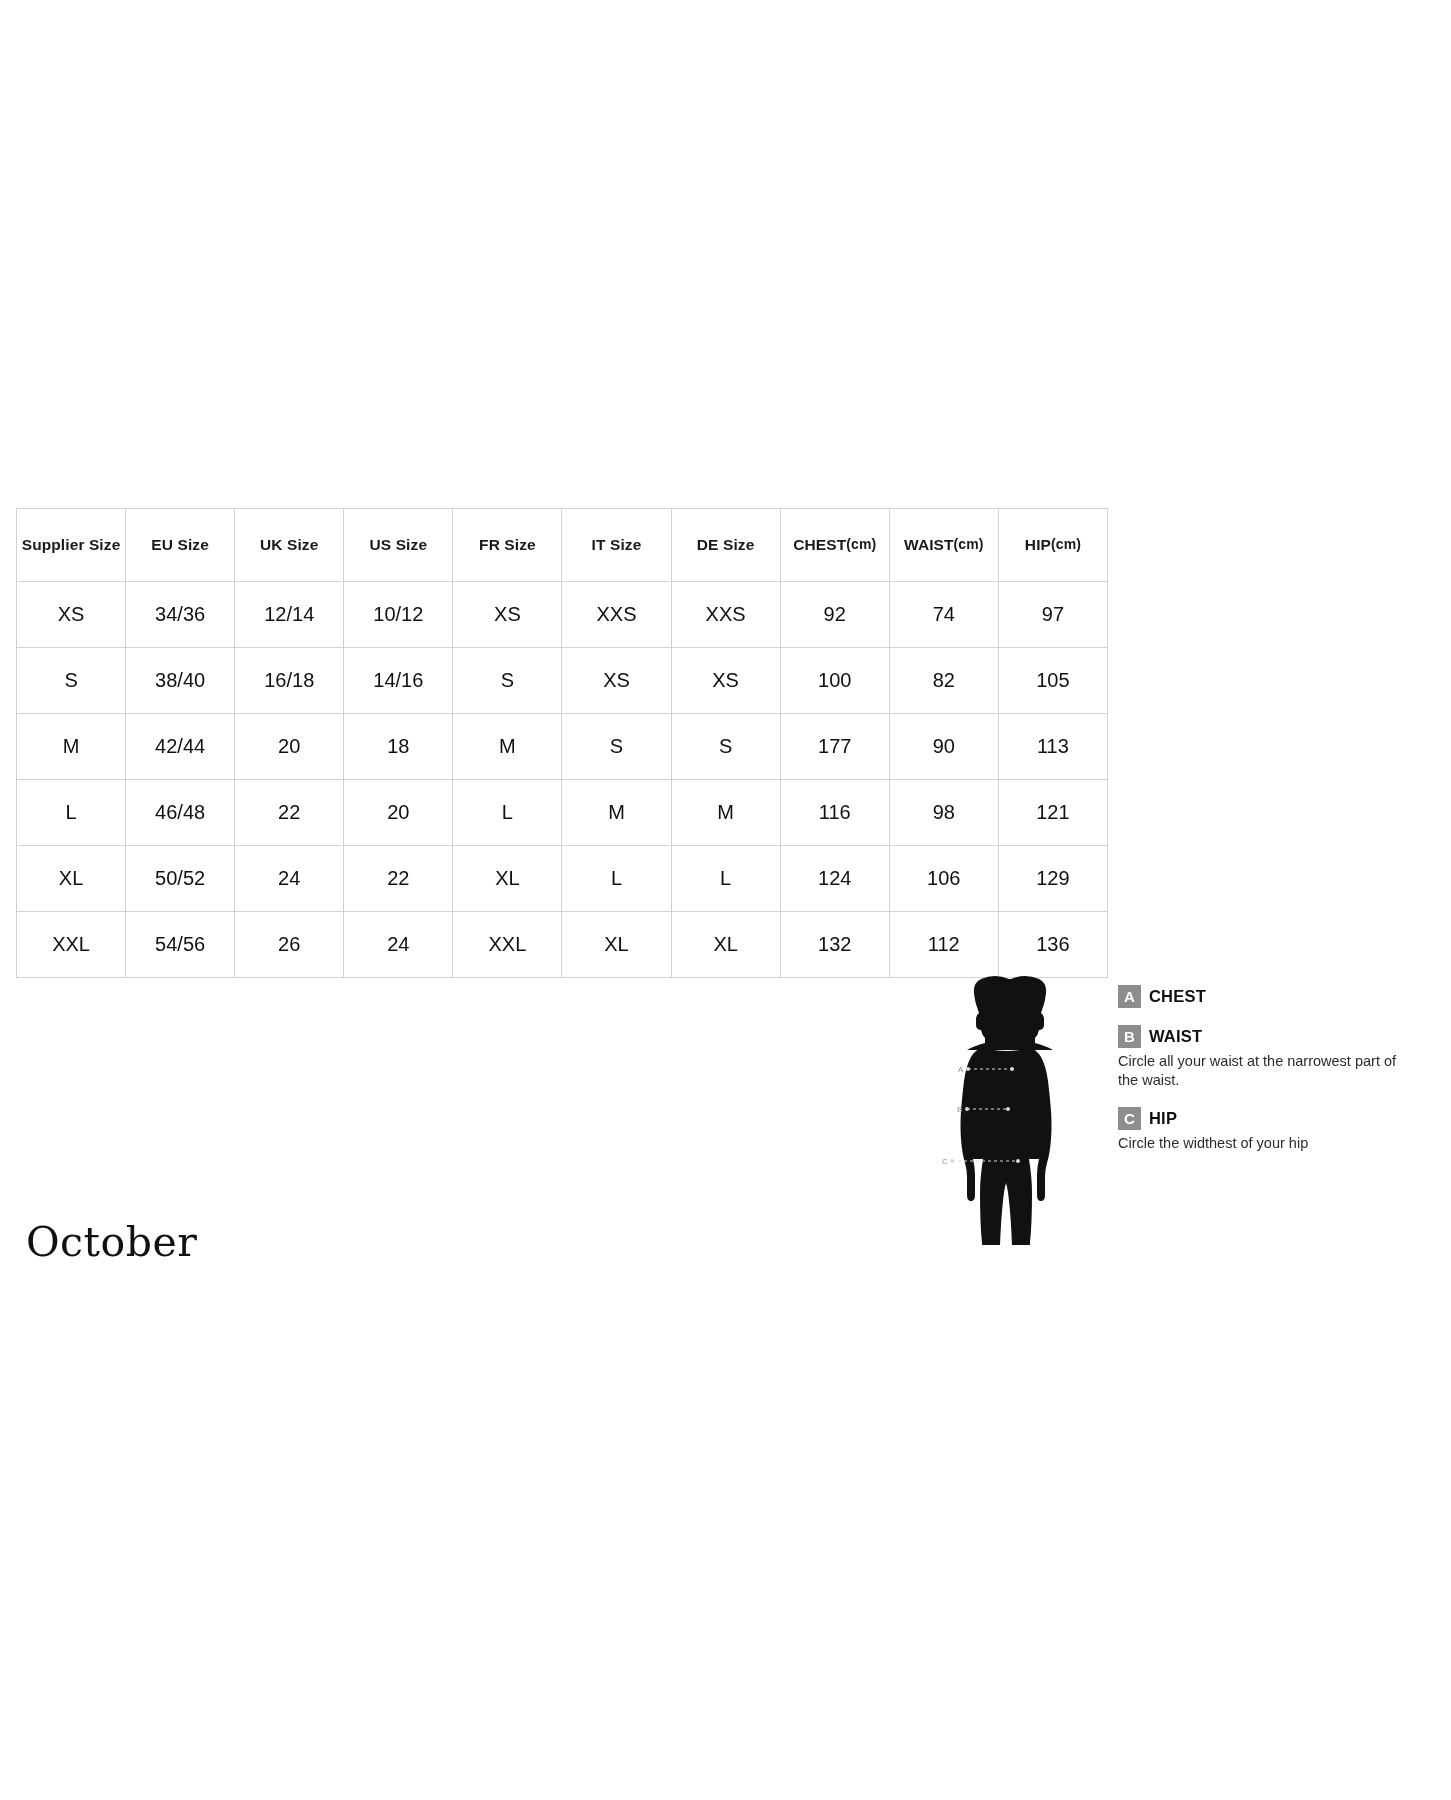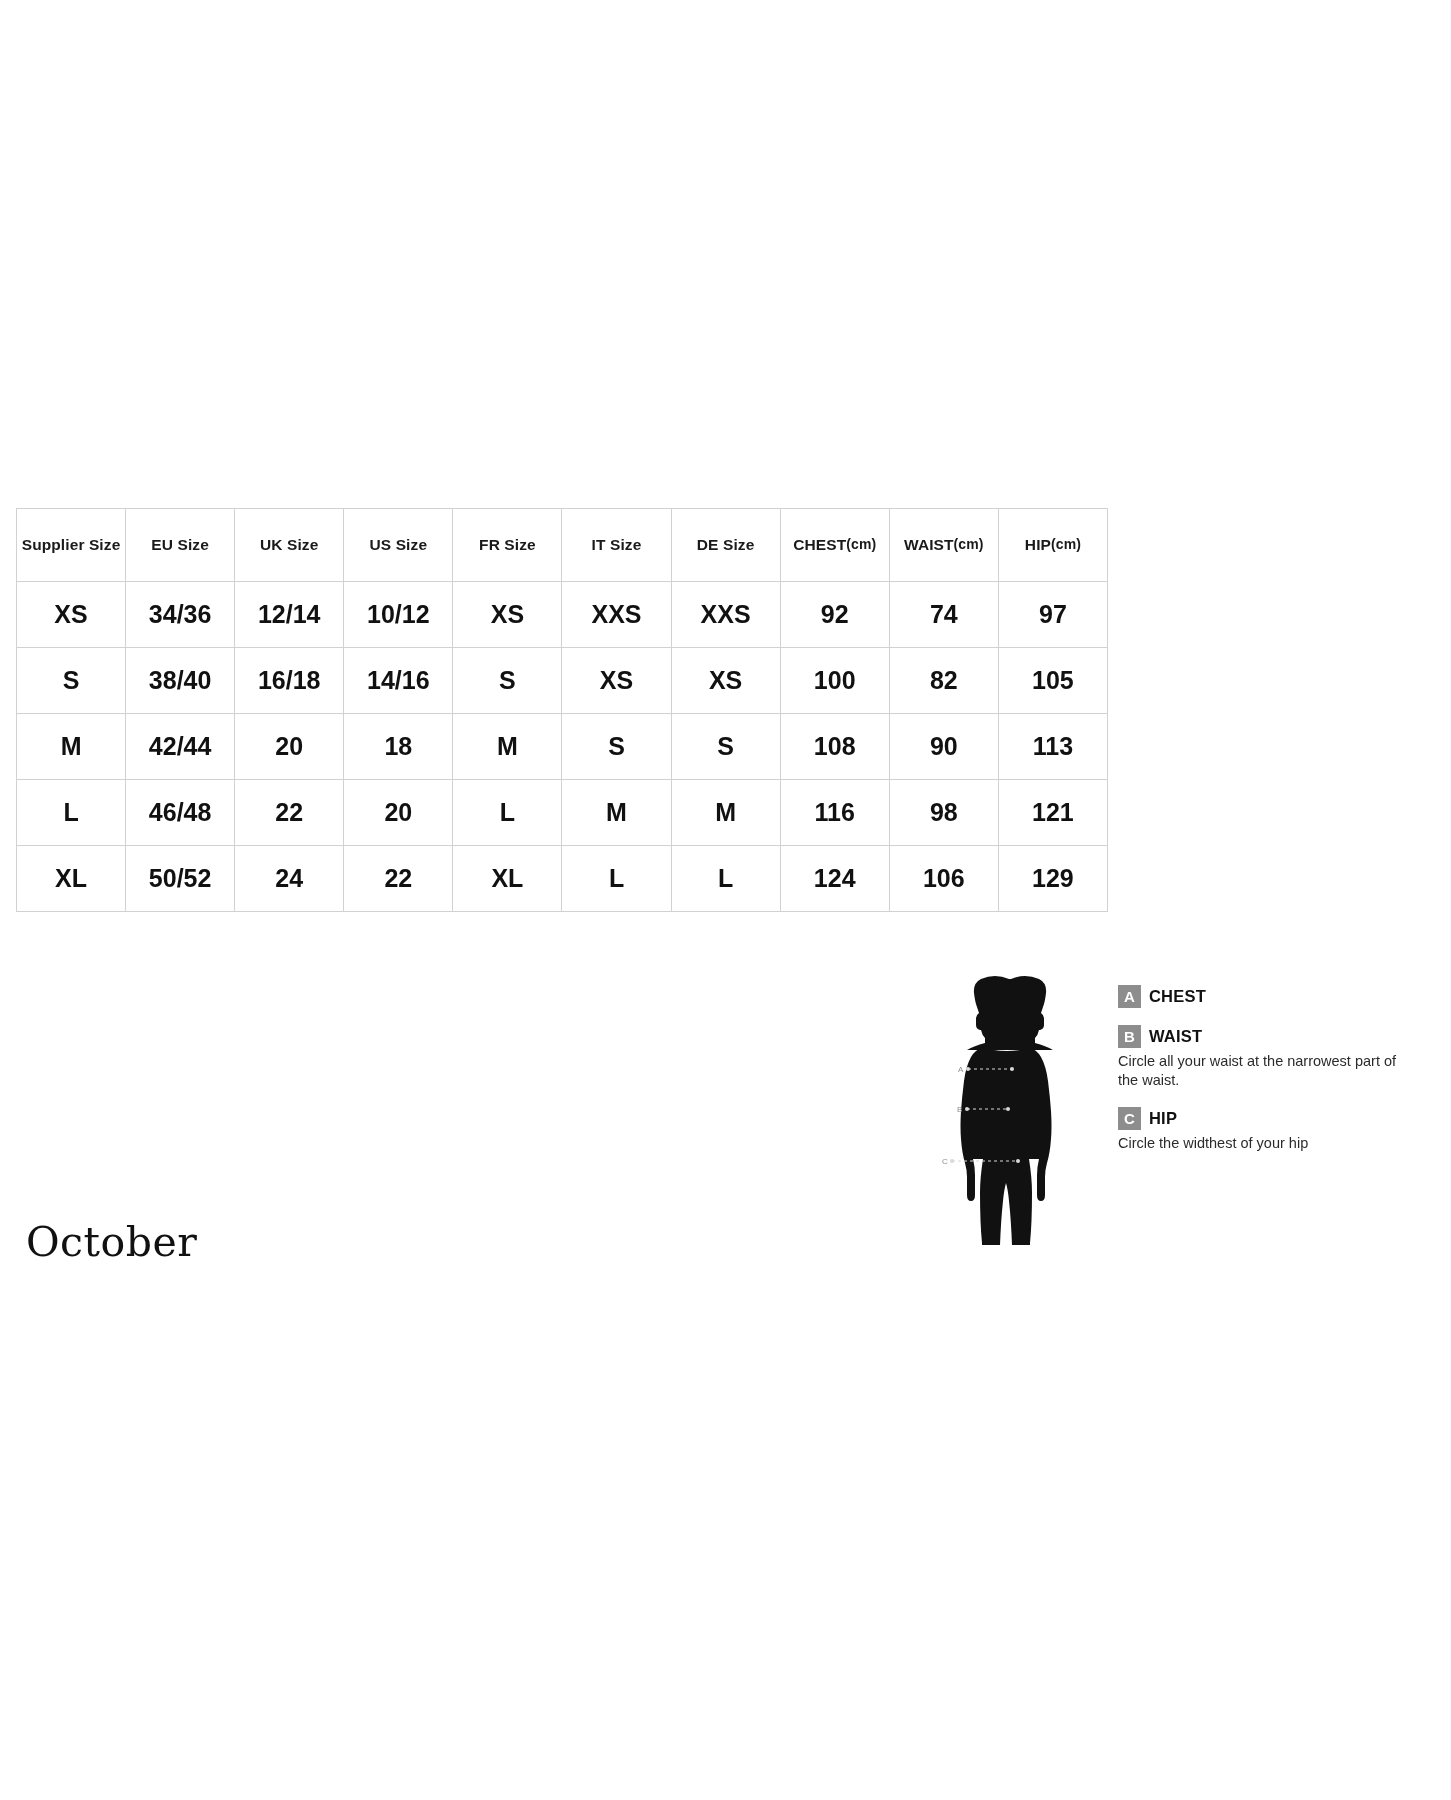--- a/index.html
+++ b/index.html
@@ -41,22 +41,22 @@
     letter-spacing: 0.1px;
   }
   table.size-table thead th .unit {
     font-size: 14px;
     font-weight: bold;
     position: relative;
     top: -1px;
   }
   table.size-table tbody td {
     height: 65px;
-    font-size: 25px;
-    font-weight: 700;
+    font-size: 20px;
+    font-weight: 400;
     color: #111;
   }
   .hdr-two-line {
     line-height: 1.25;
   }
 
   
   #brand {
     position: absolute;
     left: 26px;
@@ -185,21 +185,21 @@
         <td>105</td>
       </tr>
       <tr>
         <td>M</td>
         <td>42/44</td>
         <td>20</td>
         <td>18</td>
         <td>M</td>
         <td>S</td>
         <td>S</td>
-        <td>108</td>
+        <td>177</td>
         <td>90</td>
         <td>113</td>
       </tr>
       <tr>
         <td>L</td>
         <td>46/48</td>
         <td>22</td>
         <td>20</td>
         <td>L</td>
         <td>M</td>
@@ -212,20 +212,32 @@
         <td>XL</td>
         <td>50/52</td>
         <td>24</td>
         <td>22</td>
         <td>XL</td>
         <td>L</td>
         <td>L</td>
         <td>124</td>
         <td>106</td>
         <td>129</td>
+      </tr>
+      <tr>
+        <td>XXL</td>
+        <td>54/56</td>
+        <td>26</td>
+        <td>24</td>
+        <td>XXL</td>
+        <td>XL</td>
+        <td>XL</td>
+        <td>132</td>
+        <td>112</td>
+        <td>136</td>
       </tr>
     </tbody>
   </table>
 </div>
 
 <div id="brand">October</div>
 
 <div id="guide">
 
   <div id="figure-holder">

